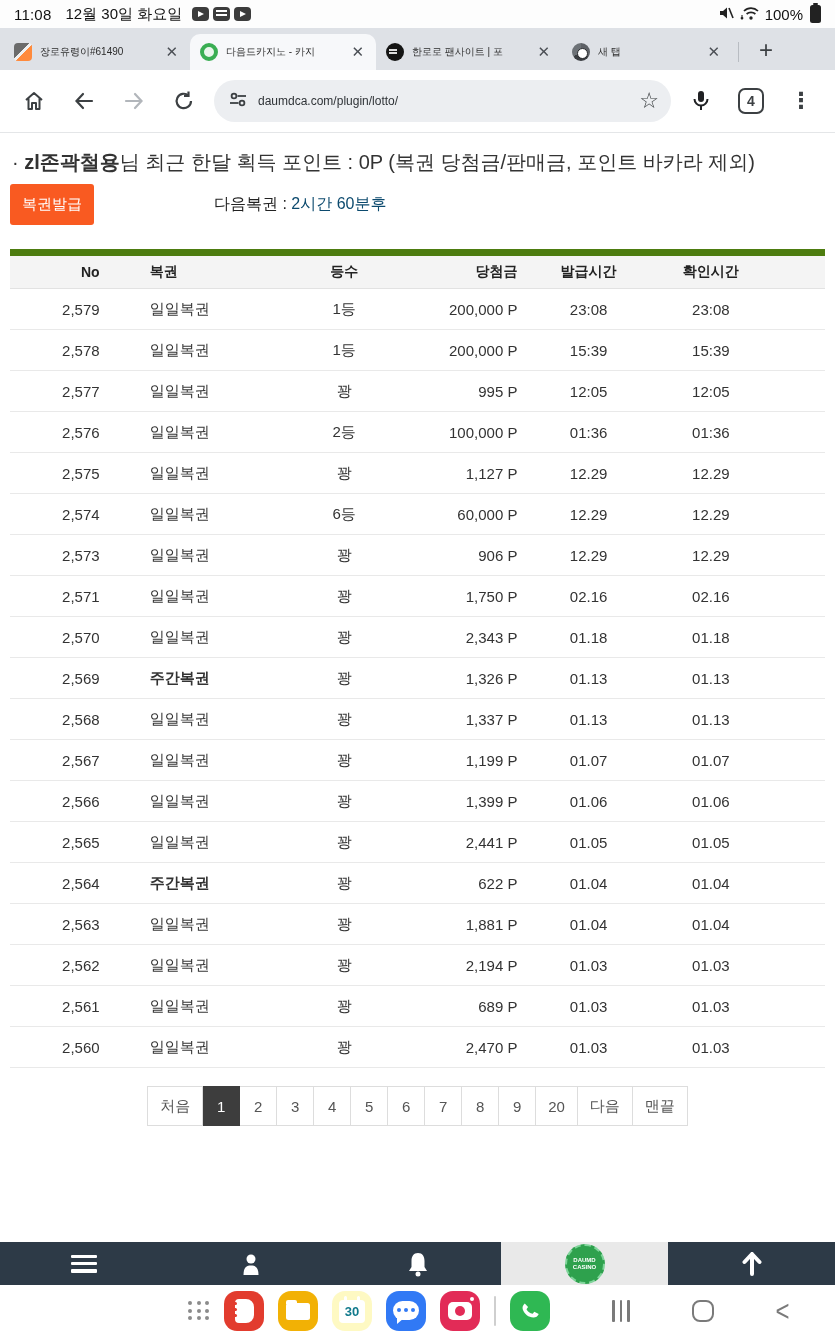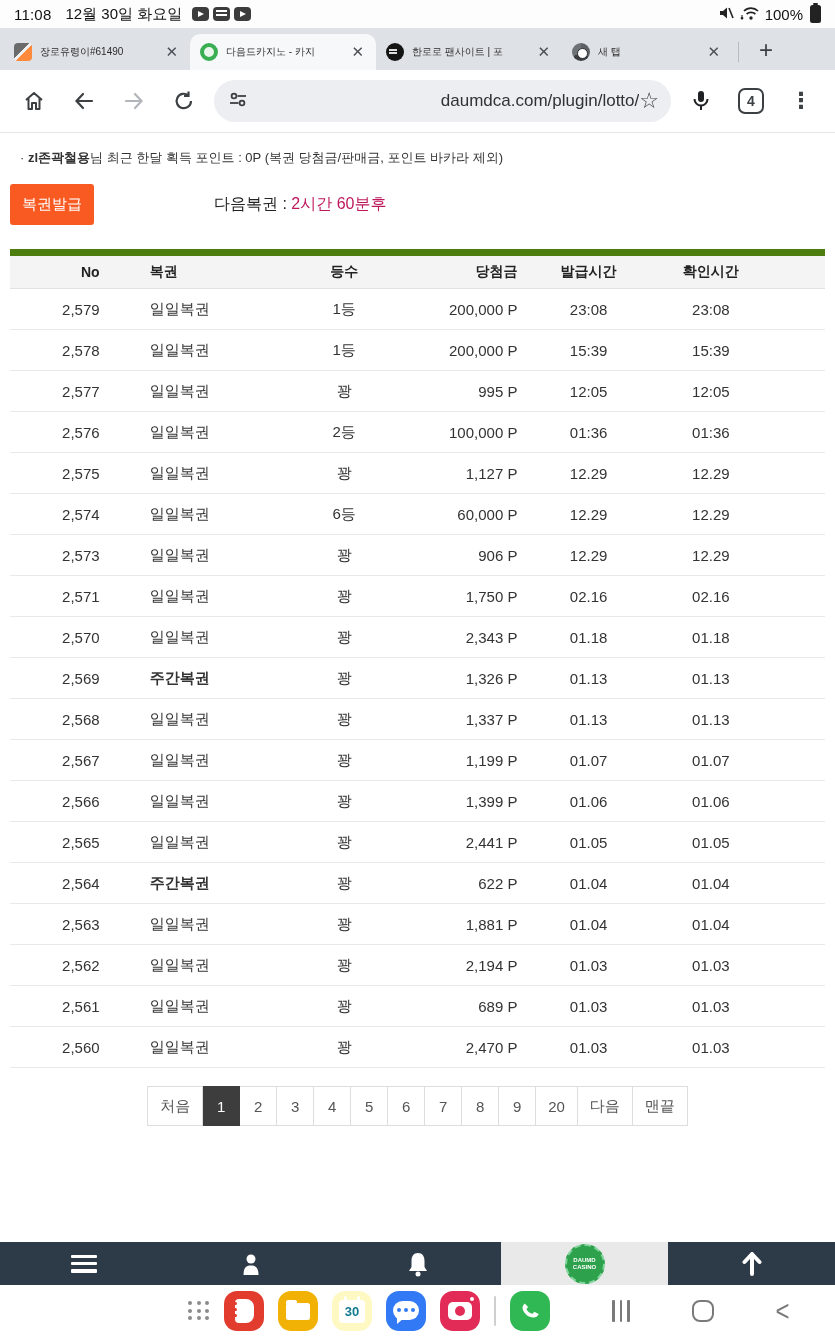--- a/index.html
+++ b/index.html
@@ -35,32 +35,32 @@
   .fav.chrome { border-radius:50%; background:conic-gradient(#5d6166 0 33%,#3a3d41 33% 66%,#6d7277 66%); position:relative; }
   .fav.chrome:before { content:""; position:absolute; left:4.5px; top:4.5px; width:9px; height:9px; border-radius:50%; background:#fff; border:1.5px solid #2a2c2f; }
   .tab-divider { width:1px; height:20px; background:#b8bcc2; margin:0 6px 8px; }
   .newtab { font-size:24px; color:#3c4043; padding:0 14px 6px; font-weight:300; }
 
   
   .toolbar { height:63px; background:#fff; display:flex; align-items:center; padding:0 14px; gap:10px; border-bottom:1px solid #e4e6e8; }
   .tool-ic { width:40px; height:40px; display:flex; align-items:center; justify-content:center; color:#3c4043; flex:0 0 auto; }
   .tool-ic svg { display:block; }
   .omnibox { flex:1; height:42px; background:#eceef1; border-radius:21px; display:flex; align-items:center; padding:0 12px 0 14px; min-width:0; }
-  .omni-url { flex:1; font-size:17px; color:#2f3337; margin-left:26px; white-space:nowrap; overflow:hidden;text-align:right; }
+  .omni-url { flex:1; font-size:12px; color:#2f3337; margin-left:10px; white-space:nowrap; overflow:hidden; }
   .tabcount { width:26px; height:26px; border:2.5px solid #3c4043; border-radius:7px; display:flex; align-items:center; justify-content:center; font-size:14px; font-weight:700; color:#3c4043; }
   .kebab { font-size:22px; color:#3c4043; font-weight:700; letter-spacing:0; }
 
   
   .content { height:1109px; background:#fff; padding:16px 10px 0; position:relative; }
-  .notice { font-size:13px; color:#333; padding-left:2px; height:20px;margin-left:8px; }
+  .notice { font-size:20px; color:#333; padding-left:2px; height:20px; }
   .notice b { font-weight:700; }
   .issue-row { display:flex; align-items:center; margin-top:15px; height:41px; }
   .issue-btn { background:#f95a21; color:#fff; font-size:15px; border:none; border-radius:3px; width:84px; height:41px; }
   .next-lotto { margin-left:120px; font-size:16px; color:#222; }
-  .next-lotto .red { color:#be185d; }
+  .next-lotto .red { color:#0c4a6e; }
 
   table.lotto { width:100%; border-collapse:collapse; margin-top:24px; table-layout:fixed; }
   table.lotto thead tr { background:#f4f4f4; height:36px; border-top:7px solid #4d7c0f; border-bottom:1px solid #e2e2e2; }
   table.lotto th { font-size:14px; font-weight:700; color:#222; }
   table.lotto td { font-size:15px; color:#333; height:41px; }
   table.lotto tbody tr { border-bottom:1px solid #e9e9e9; }
   .c-no    { width:11%; text-align:right; }
   .c-name  { width:23%; text-align:left; padding-left:50px; }
   .c-rank  { width:14%; text-align:center; }
   .c-prize { width:15%; text-align:right; padding-right:6px; }

